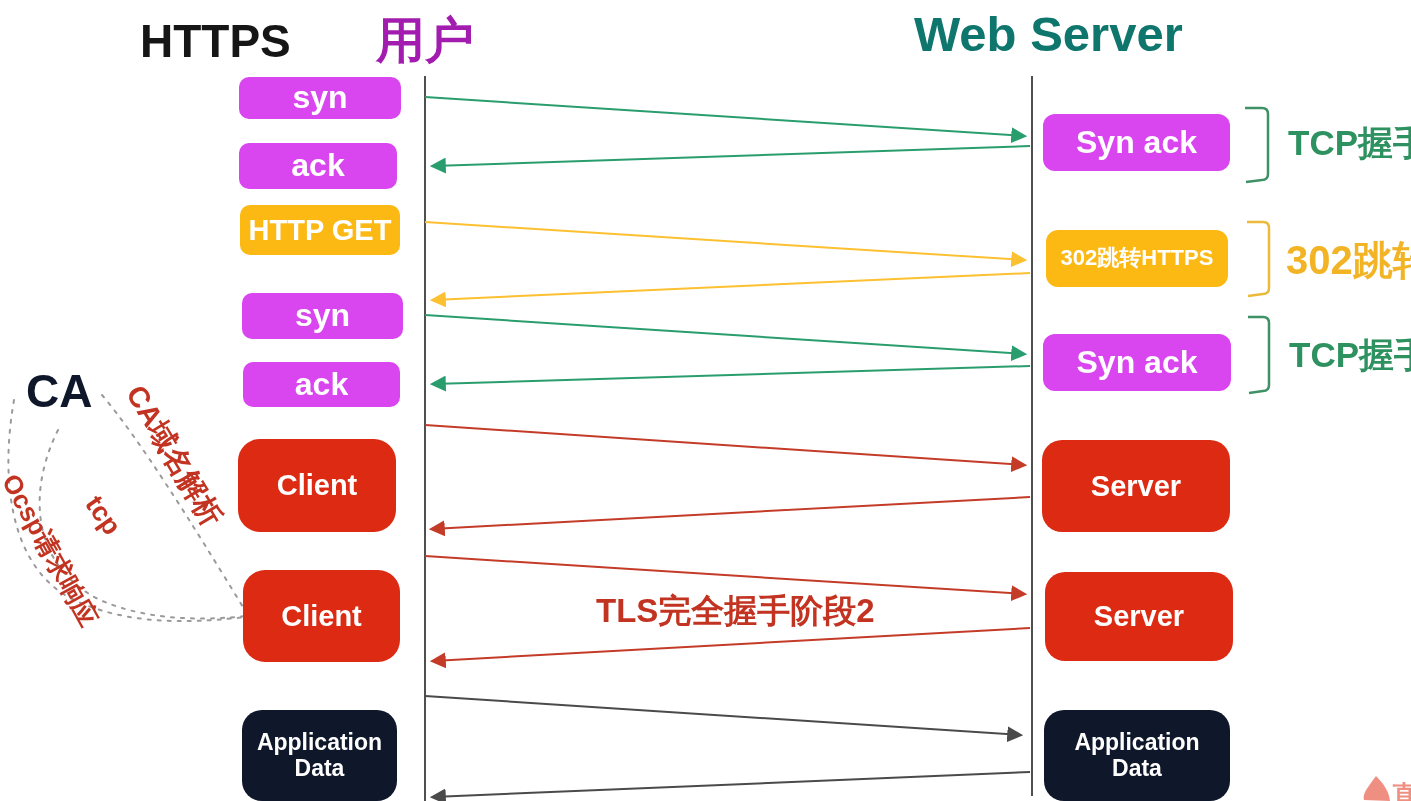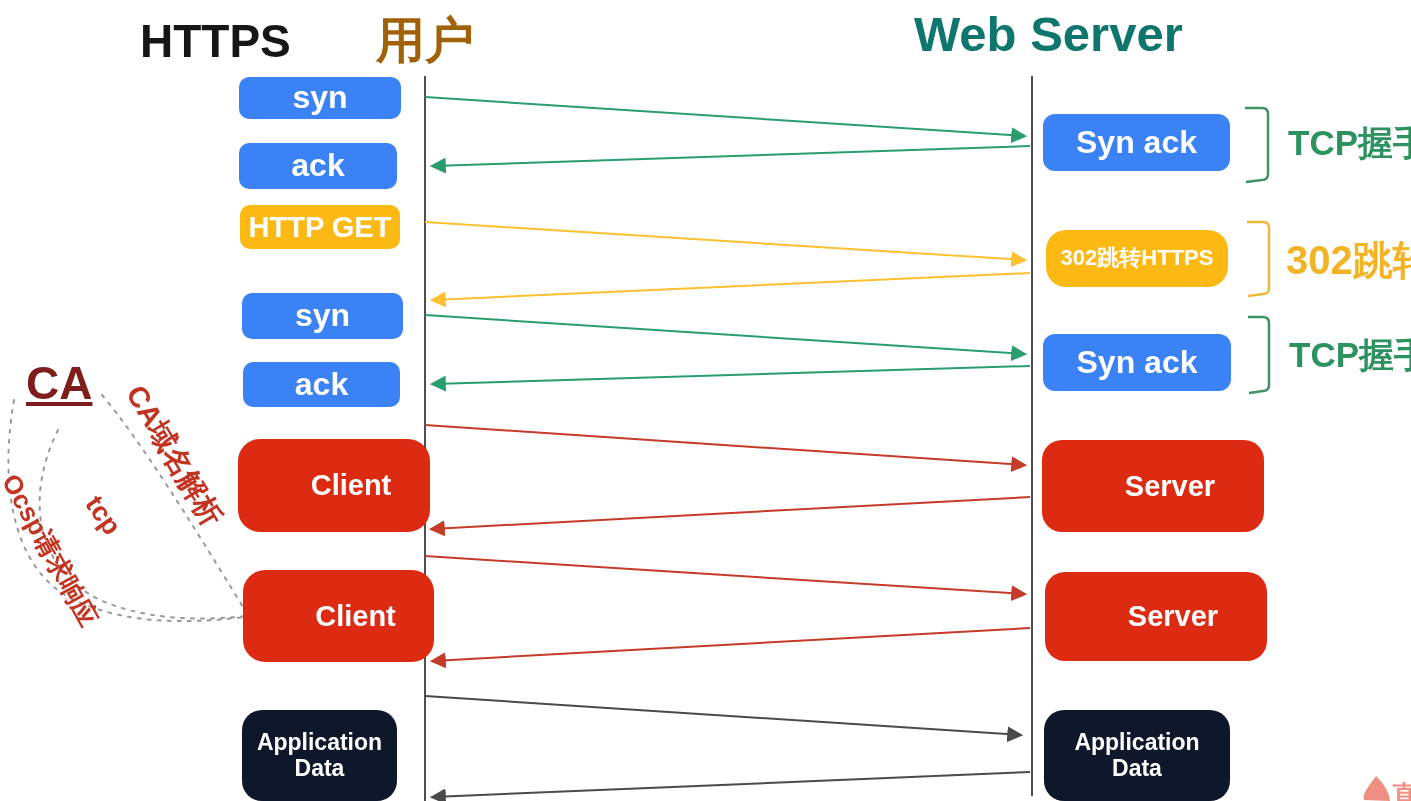--- a/index.html
+++ b/index.html
@@ -7,43 +7,43 @@
     position:relative;
     width:1411px;height:801px;
     background:#ffffff;
     overflow:hidden;
     font-family:"Liberation Sans","DejaVu Sans",sans-serif;
   }
   .abs{position:absolute;}
   svg.layer{position:absolute;left:0;top:0;width:1411px;height:801px;}
   .title{white-space:nowrap;}
   .title-https{left:140px;top:14px;font-size:46px;font-weight:700;color:#161616;text-align:center;}
-  .title-user{left:376px;top:8px;font-size:49px;font-weight:600;color:#a16207;}
+  .title-user{left:376px;top:8px;font-size:49px;font-weight:600;color:#a21caf;}
   .title-webserver{left:914px;top:6px;font-size:49px;font-weight:600;color:#0f766e;}
-  .title-ca{left:26px;top:356px;font-size:46px;font-weight:700;color:#7f1d1d;text-decoration:underline;}
+  .title-ca{left:26px;top:364px;font-size:46px;font-weight:700;color:#0f172a;}
 
   .box{
     position:absolute;display:flex;align-items:center;justify-content:center;
     color:#ffffff;text-align:center;font-weight:600;line-height:1.12;
   }
-  .green{background:#3b82f6;}
+  .green{background:#d946ef;}
   .yellow{background:#fcb813;}
-  .red{background:#dd2a13;padding-left:34px;}
+  .red{background:#dd2a13;}
   .slate{background:#0f172a;}
 
   .b-syn1{left:239px;top:77px;width:162px;height:42px;border-radius:10px;font-size:32px;}
   .b-ack1{left:239px;top:143px;width:158px;height:46px;border-radius:10px;font-size:32px;}
-  .b-httpget{left:240px;top:205px;width:160px;height:44px;border-radius:10px;font-size:29px;}
+  .b-httpget{left:240px;top:205px;width:160px;height:50px;border-radius:10px;font-size:29px;}
   .b-syn2{left:242px;top:293px;width:161px;height:46px;border-radius:10px;font-size:32px;}
   .b-ack2{left:243px;top:362px;width:157px;height:45px;border-radius:10px;font-size:32px;}
   .b-client1{left:238px;top:439px;width:158px;height:93px;border-radius:22px;font-size:29px;}
   .b-client2{left:243px;top:570px;width:157px;height:92px;border-radius:22px;font-size:29px;}
   .b-appdata-l{left:242px;top:710px;width:155px;height:91px;border-radius:20px;font-size:23px;padding:0 6px;box-sizing:border-box;}
   .b-synack1{left:1043px;top:114px;width:187px;height:57px;border-radius:12px;font-size:32px;}
-  .b-302{left:1046px;top:230px;width:182px;height:57px;border-radius:20px;font-size:22px;}
+  .b-302{left:1046px;top:230px;width:182px;height:57px;border-radius:12px;font-size:22px;}
   .b-synack2{left:1043px;top:334px;width:188px;height:57px;border-radius:12px;font-size:32px;}
   .b-server1{left:1042px;top:440px;width:188px;height:92px;border-radius:20px;font-size:29px;}
   .b-server2{left:1045px;top:572px;width:188px;height:89px;border-radius:20px;font-size:29px;}
   .b-appdata-r{left:1044px;top:710px;width:186px;height:91px;border-radius:20px;font-size:23px;padding:0 6px;box-sizing:border-box;}
 
   .side-label{white-space:nowrap;font-weight:700;}
   .lbl-tcp1{left:1288px;top:120px;font-size:35px;color:#2e9160;}
   .lbl-302{left:1286px;top:233px;font-size:40px;color:#f2b324;}
   .lbl-tcp2{left:1289px;top:332px;font-size:35px;color:#2e9160;}
 
@@ -129,20 +129,21 @@
   <div class="box yellow b-302">302跳转HTTPS</div>
   <div class="box green b-synack2">Syn ack</div>
   <div class="box red b-server1">Server</div>
   <div class="box red b-server2">Server</div>
   <div class="box slate b-appdata-r">Application Data</div>
 
   <div class="abs side-label lbl-tcp1">TCP握手</div>
   <div class="abs side-label lbl-302">302跳转</div>
   <div class="abs side-label lbl-tcp2">TCP握手</div>
 
+  <div class="abs flow-label lbl-tls2">TLS完全握手阶段2</div>
 
   <div class="abs ca-note note-dns">CA域名解析</div>
   <div class="abs ca-note note-tcp">tcp</div>
   <div class="abs ca-note note-ocsp">Ocsp请求响应</div>
 
   <div class="abs watermark-char">直</div>
 
 </div>
 
 </body></html>

